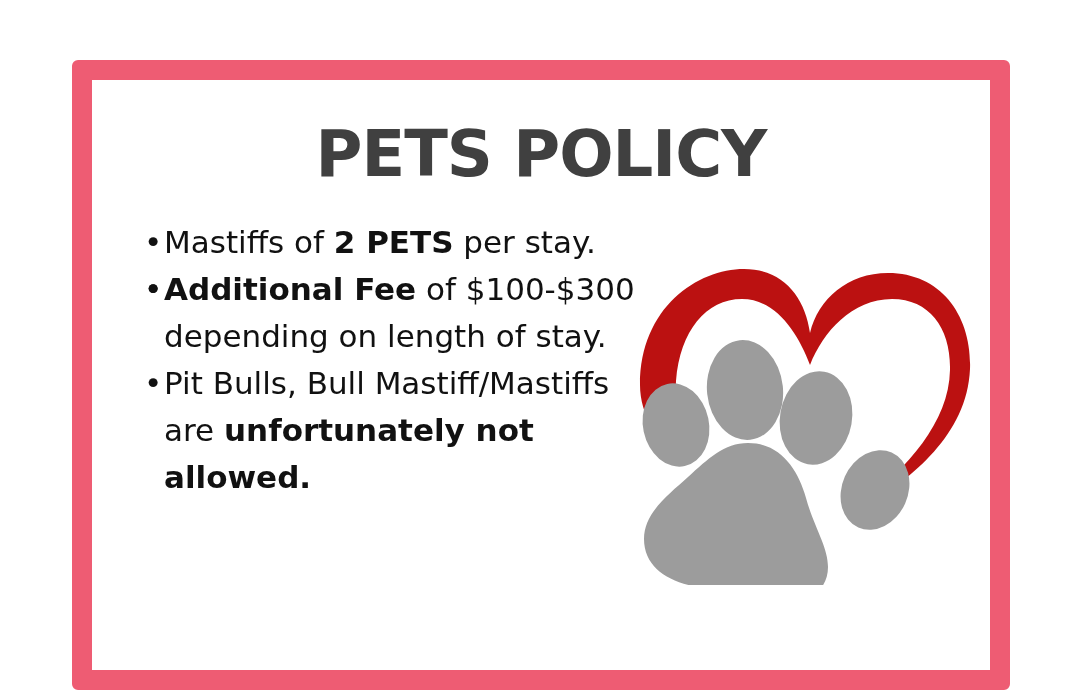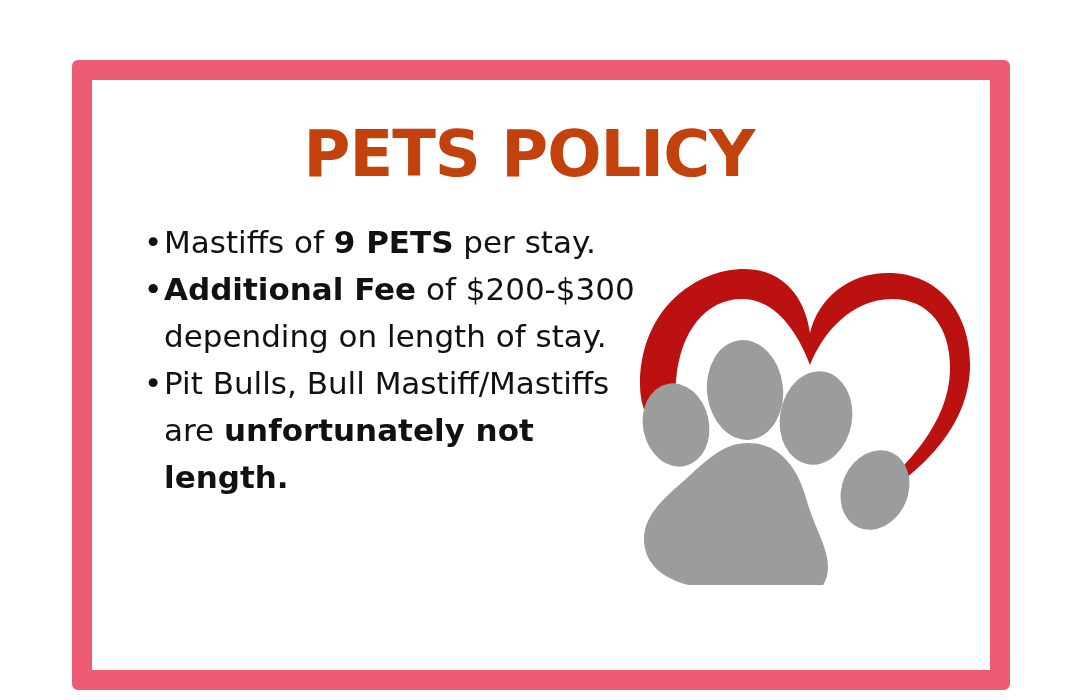--- a/index.html
+++ b/index.html
@@ -30,30 +30,30 @@
     height: 630px;
     box-sizing: border-box;
     border: 20px solid #ee5c73;
     border-radius: 6px;
     background: #ffffff;
   }
 
   
   #title {
     position: absolute;
-    left: 80px;
+    left: 92px;
     top: 118px;
     width: 898px;
     text-align: center;
     font-family: "DejaVu Sans", "Liberation Sans", sans-serif;
     font-weight: bold;
     font-size: 64px;
     line-height: 72px;
     letter-spacing: -1px;
-    color: #c2410c;
+    color: #404040;
     white-space: nowrap;
   }
 
   
   #bullets {
     position: absolute;
     left: 142px;
     top: 219px;
     width: 510px;
     font-family: "DejaVu Sans", "Liberation Sans", sans-serif;
@@ -90,32 +90,32 @@
 
 <div id="poster">
 
   <div id="frame"></div>
 
   <div id="title">PETS POLICY</div>
 
   <div id="bullets">
     <div class="bullet-row">
       <span class="bullet-dot">•</span>
-      <span><span>Mastiffs of </span><span class="b">9 PETS</span><span> per stay.</span></span>
+      <span><span>Mastiffs of </span><span class="b">2 PETS</span><span> per stay.</span></span>
     </div>
     <div class="bullet-row">
       <span class="bullet-dot">•</span>
     </div>
     <div class="bullet-row">
       <span class="bullet-dot">•</span>
-      <span><span class="b">Additional Fee</span><span> of $200-$300 depending on length of stay.</span></span>
+      <span><span class="b">Additional Fee</span><span> of $100-$300 depending on length of stay.</span></span>
     </div>
     <div class="bullet-row">
       <span class="bullet-dot">•</span>
-      <span><span>Pit Bulls, Bull Mastiff/Mastiffs are </span><span class="b">unfortunately not length.</span></span>
+      <span><span>Pit Bulls, Bull Mastiff/Mastiffs are </span><span class="b">unfortunately not allowed.</span></span>
     </div>
   </div>
 
   <div id="logo">
     <svg viewBox="0 0 370 330" xmlns="http://www.w3.org/2000/svg">
 
       <path fill="#bb1111" d="
         M 20 130
         C 20 52, 78 14, 124 14
         C 163 14, 185 42, 190 78

